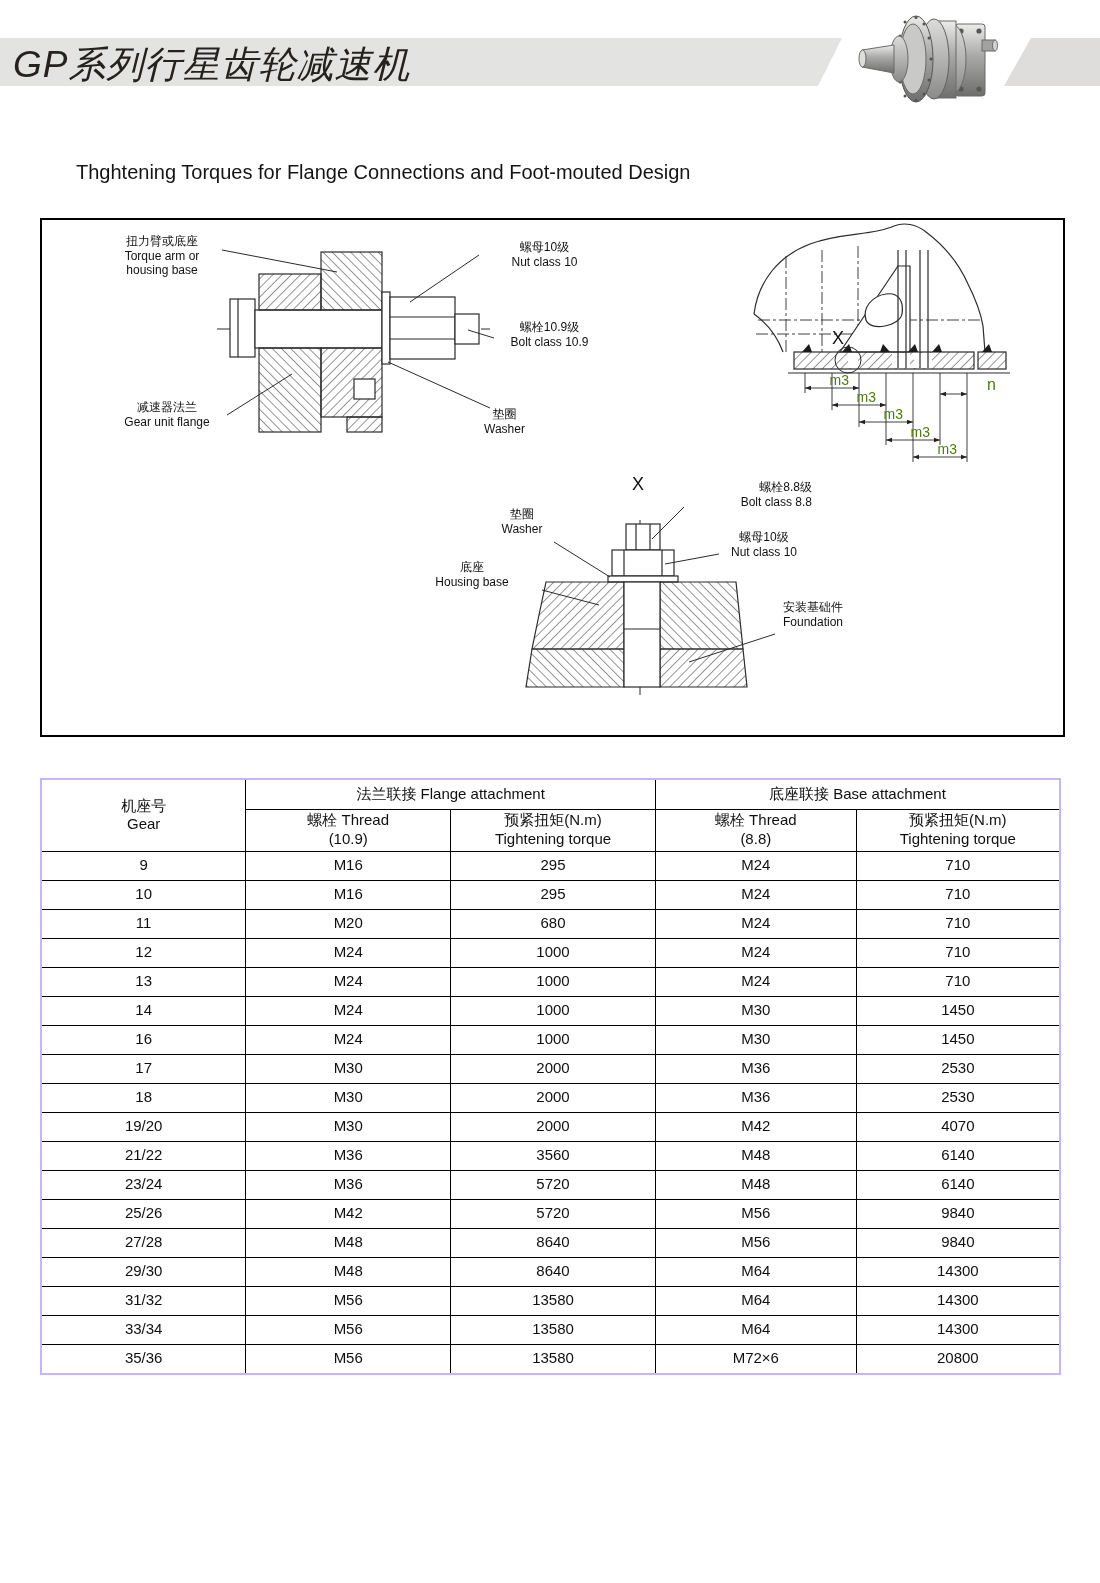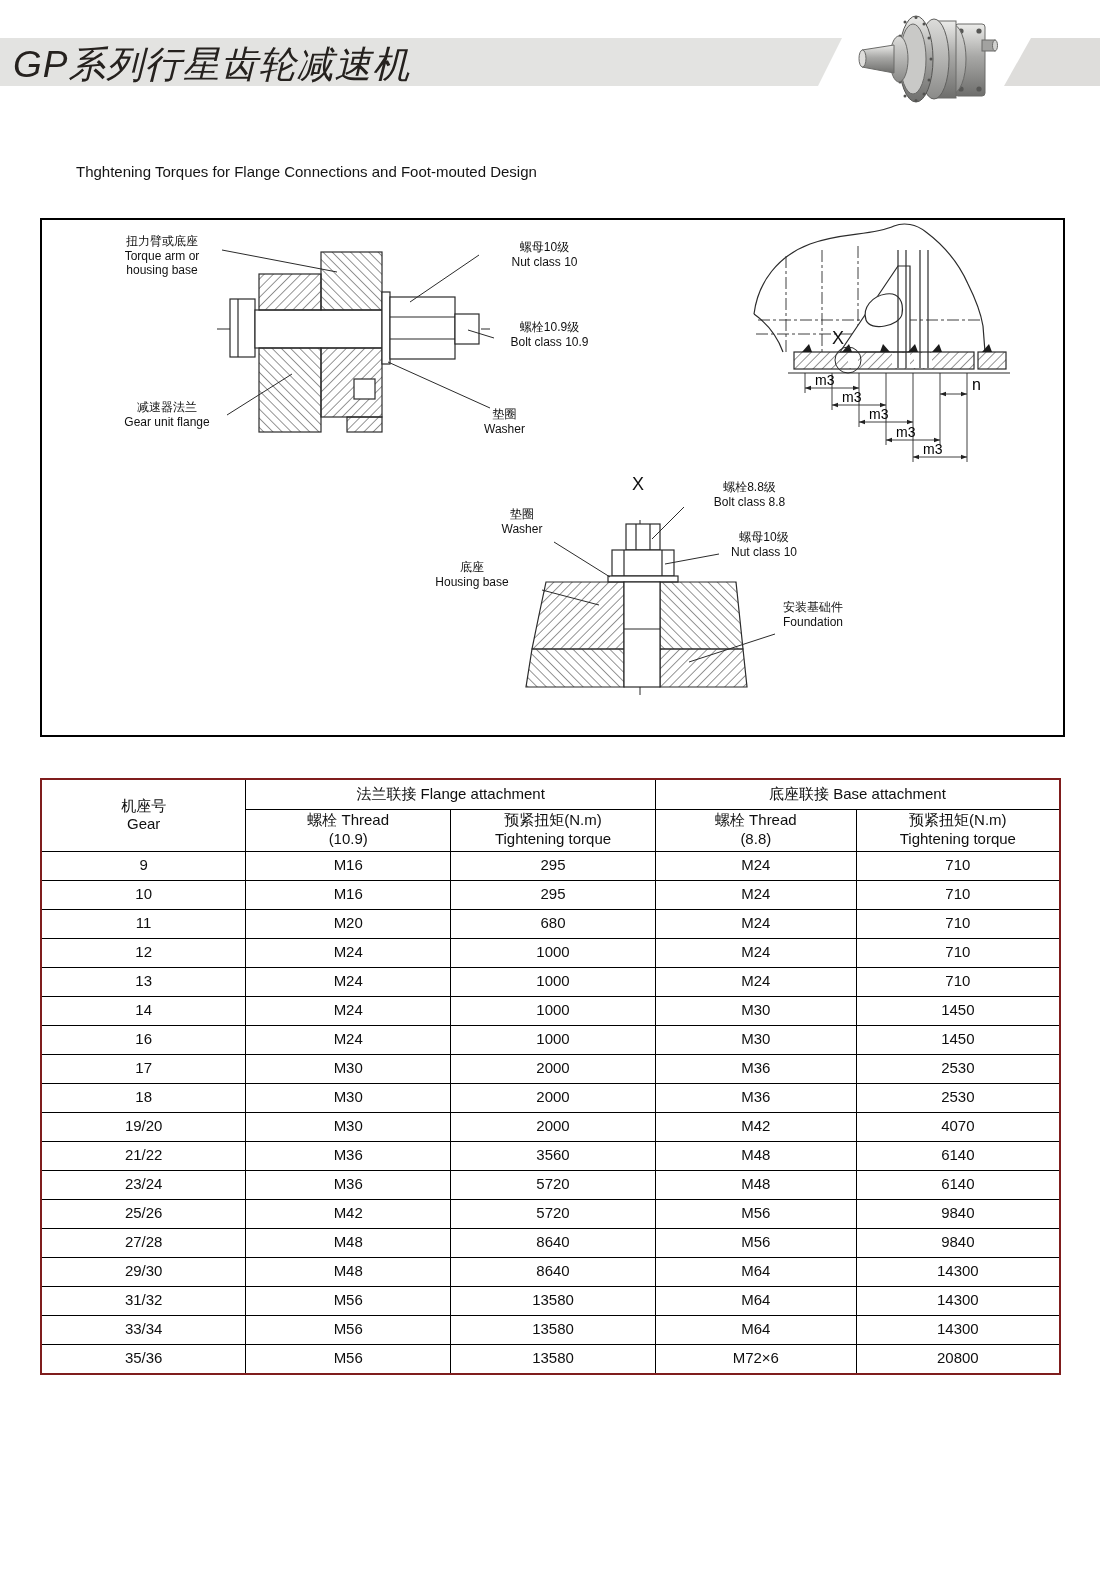--- a/index.html
+++ b/index.html
@@ -8,30 +8,30 @@
   
   .band-left{position:absolute;left:0;top:38px;width:842px;height:48px;background:#e3e3e1;
              clip-path:polygon(0 0,100% 0,calc(100% - 24px) 100%,0 100%);}
   .band-right{position:absolute;left:1004px;top:38px;width:96px;height:48px;background:#dedddb;
              clip-path:polygon(27px 0,100% 0,100% 100%,0 100%);}
   .banner-title{position:absolute;left:13px;top:40px;font-size:37px;font-weight:normal;font-style:italic;
              letter-spacing:1px;color:#25211e;white-space:nowrap;}
   .gearbox{position:absolute;left:852px;top:4px;width:150px;height:116px;}
   
   .sec-zh{position:absolute;left:42px;top:136px;font-size:20px;line-height:24px;color:#141414;white-space:nowrap;}
-  .sec-en{position:absolute;left:76px;top:160px;font-size:15px;line-height:24px;color:#141414;white-space:nowrap;}
+  .sec-en{position:absolute;left:76px;top:160px;font-size:20px;line-height:24px;color:#141414;white-space:nowrap;}
   
   .panel{position:absolute;left:40px;top:218px;width:1021px;height:515px;border:2px solid #000;background:#fff;}
   .panel svg{position:absolute;left:0;top:0;}
   .dlabel{position:absolute;text-align:center;font-size:12px;line-height:1.22;color:#101010;white-space:nowrap;}
-  .dim{position:absolute;font-size:14px;color:#000000;text-align:left;}
+  .dim{position:absolute;font-size:14px;color:#4d7c0f;text-align:right;}
   .xmark{position:absolute;font-size:18px;color:#101010;}
   
   .torque-table{position:absolute;left:40px;top:778px;width:1021px;height:597px;border-collapse:collapse;
-                table-layout:fixed;font-size:15px;color:#0f0f0f;border:2px solid #7f1d1d;}
+                table-layout:fixed;font-size:15px;color:#0f0f0f;border:2px solid #c4b5fd;}
   .torque-table th,.torque-table td{border:1px solid #000;text-align:center;vertical-align:middle;
                 padding:0;font-weight:normal;line-height:1.25;}
   .torque-table tr.group-row{height:30px;}
   .torque-table tr.sub-row{height:42px;}
 </style>
 </head>
 <body>
 
 <div class="page">
 
@@ -214,21 +214,21 @@
 
     <div class="xmark" style="left:790px;top:108px;">X</div>
     <div class="dim" style="left:773px;top:152px;width:34px;">m3</div>
     <div class="dim" style="left:800px;top:169px;width:34px;">m3</div>
     <div class="dim" style="left:827px;top:186px;width:34px;">m3</div>
     <div class="dim" style="left:854px;top:204px;width:34px;">m3</div>
     <div class="dim" style="left:881px;top:221px;width:34px;">m3</div>
     <div class="dim" style="left:930px;top:156px;width:24px;font-size:16px;">n</div>
 
     <div class="xmark" style="left:590px;top:254px;">X</div>
-    <div class="dlabel" style="left:645px;top:260px;width:125px;">
+    <div class="dlabel" style="left:645px;top:260px;width:125px;text-align:right;">
       <div>螺栓8.8级</div>
       <div>Bolt class 8.8</div>
     </div>
     <div class="dlabel" style="left:662px;top:310px;width:120px;">
       <div>螺母10级</div>
       <div>Nut class 10</div>
     </div>
     <div class="dlabel" style="left:435px;top:287px;width:90px;">
       <div>垫圈</div>
       <div>Washer</div>

